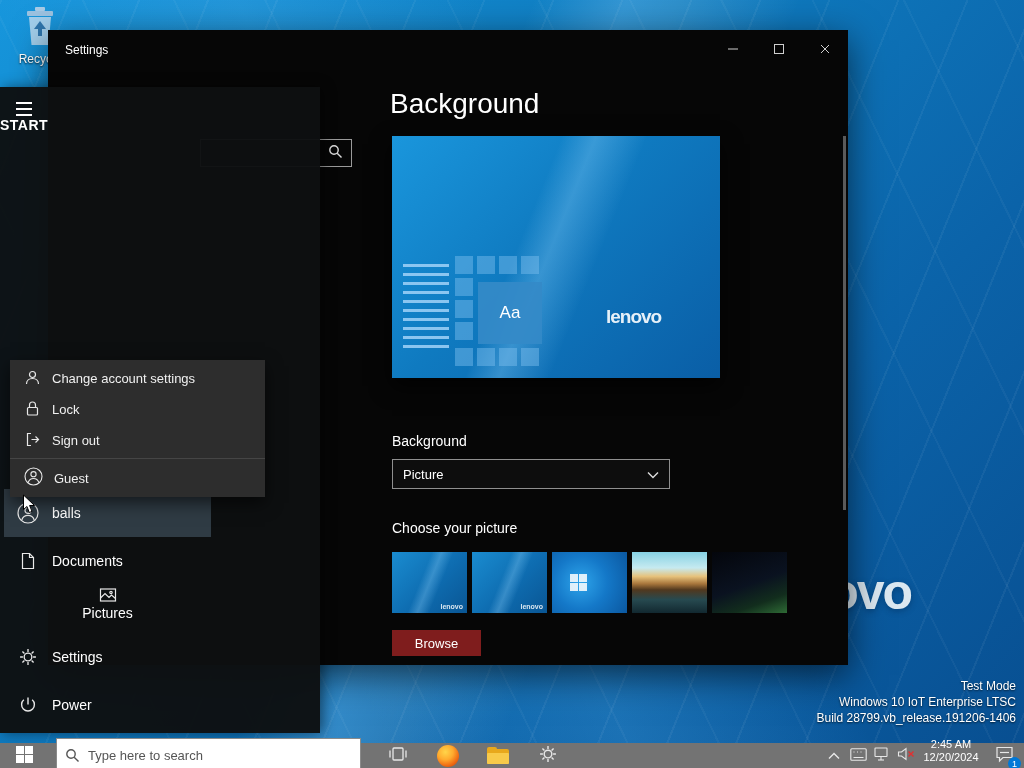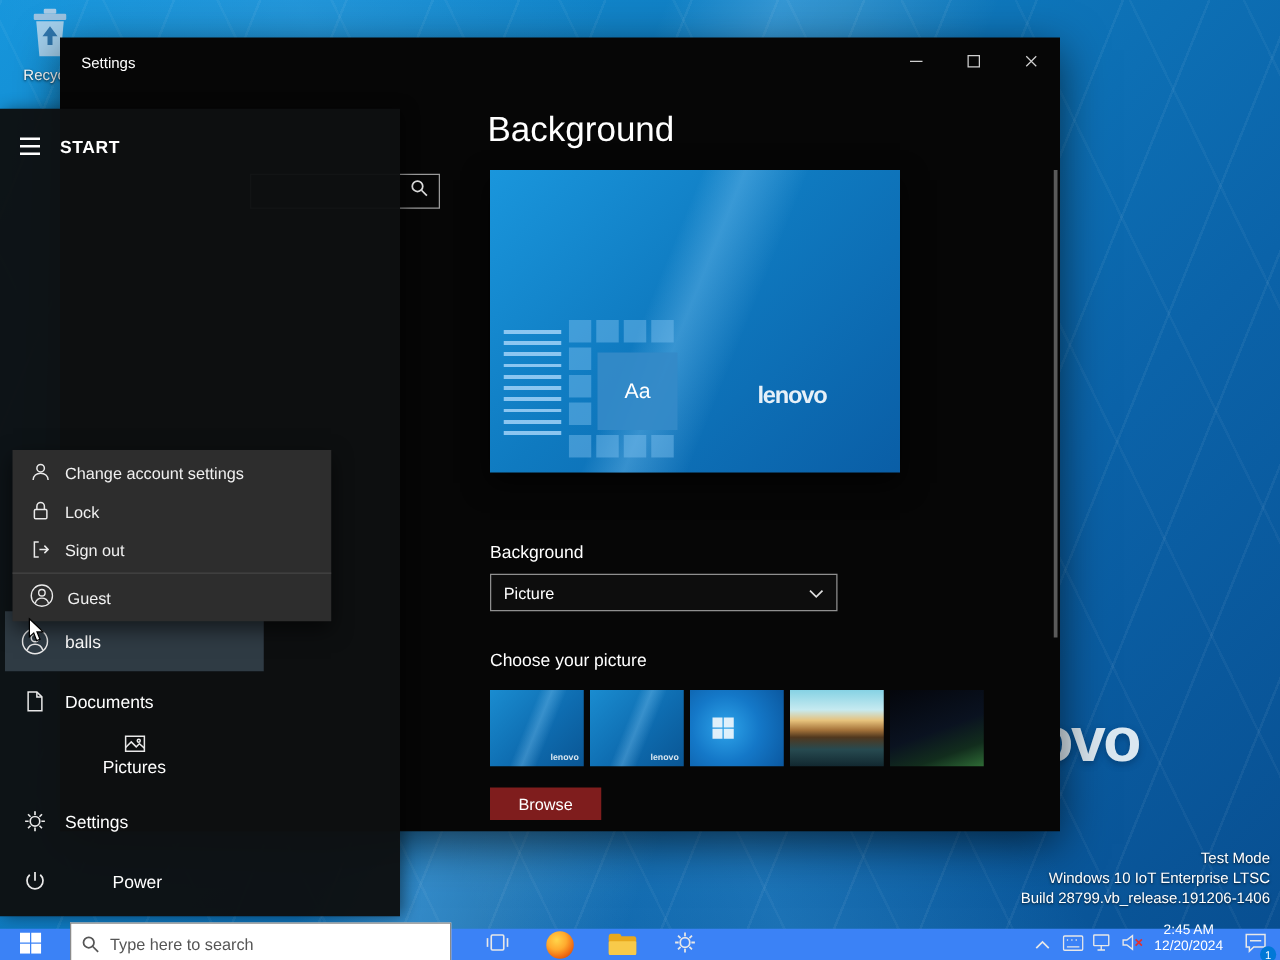--- a/index.html
+++ b/index.html
@@ -94,41 +94,41 @@
     background:#7f1d1d; border:none; color:#fff; font-size:13px; cursor:pointer;
     display:flex; align-items:center; justify-content:center; font-family:"Liberation Sans", sans-serif;
   }
   .scrollbar-thumb { position:absolute; right:2px; top:106px; width:3px; height:374px; background:#5a5a5a; cursor:pointer; }
 
   
   .start-menu {
     position:absolute; left:0; top:87px; width:320px; height:646px; z-index:3;
     background:rgba(13,15,17,0.97); color:#fff; box-shadow:3px 0 12px rgba(0,0,0,0.45);
   }
-  .start-header { position:absolute; top:14px; left:0; height:32px; display:flex; align-items:center; }
+  .start-header { position:absolute; top:14px; left:0; height:32px; display:flex; align-items:center;flex-direction:column; }
   .hamburger { width:48px; height:32px; display:flex; flex-direction:column; align-items:center; justify-content:center; gap:4px; background:transparent; border:none; cursor:pointer; }
   .hamburger i { display:block; width:16px; height:2px; background:#fff; }
   .start-title { font-size:14px; font-weight:bold; letter-spacing:0.5px; color:#fff; }
 
   .user-flyout {
     position:absolute; left:0; top:273px; width:255px; height:137px; z-index:2;
     background:#2d2d2d; box-shadow:0 6px 16px rgba(0,0,0,0.6); padding-top:3px;margin-left:10px;
   }
   .flyout-item { height:31px; display:flex; align-items:center; padding-left:14px; gap:11px; font-size:13px; color:#f0f0f0; cursor:pointer; }
   .flyout-divider { height:1px; background:#454545; margin:2px 0; }
   .flyout-guest { height:34px; }
 
   .menu-item { position:absolute; left:4px; width:207px; height:48px; display:flex; align-items:center; cursor:pointer; color:#fff; font-size:14px; }
   .menu-item .ico { width:48px; display:flex; align-items:center; justify-content:center; }
   .menu-item.selected { background:#2f3b44; }
 
   
   .taskbar {
     position:absolute; left:0; bottom:0; width:1024px; height:25px; z-index:5;
-    background:#3b82f6; display:flex; align-items:center;
+    background:#737373; display:flex; align-items:center;
   }
   .start-btn { width:48px; height:35px; display:flex; align-items:center; justify-content:center; background:transparent; border:none; cursor:pointer; }
   .task-search { width:305px; height:35px; margin-left:8px; background:#fff; border:1px solid #8a8a8a; display:flex; align-items:center; }
   .task-search input { flex:1; border:none; outline:none; font-size:13px; color:#333; font-family:"Liberation Sans", sans-serif; background:transparent; }
   .task-search input::placeholder { color:#555; }
   .task-icons { display:flex; margin-left:12px; }
   .task-icon { width:50px; height:35px; display:flex; align-items:center; justify-content:center; background:transparent; border:none; cursor:pointer; }
   .ff-circle { width:22px; height:22px; border-radius:50%;
     background:radial-gradient(circle at 38% 32%, #ffd54a 0%, #ffab2e 38%, #f06a12 68%, #b23d08 100%); }
   .folder { position:relative; width:22px; height:17px; }
@@ -350,21 +350,21 @@
     <div class="menu-item" style="top:546px;">
       <span class="ico">
         <svg width="20" height="20" viewBox="0 0 24 24" fill="none" stroke="#e8e8e8" stroke-width="1.6">
           <circle cx="12" cy="12" r="4.6"></circle>
           <path d="M12 2.5 v3.4 M12 18.1 v3.4 M2.5 12 h3.4 M18.1 12 h3.4 M5.3 5.3 l2.4 2.4 M16.3 16.3 l2.4 2.4 M18.7 5.3 l-2.4 2.4 M7.7 16.3 l-2.4 2.4"></path>
         </svg>
       </span>
       <span>Settings</span>
     </div>
 
-    <div class="menu-item" style="top:594px;gap:38px;">
+    <div class="menu-item" style="top:594px;">
       <span class="ico">
         <svg width="20" height="20" viewBox="0 0 20 20" fill="none" stroke="#e8e8e8" stroke-width="1.4">
           <path d="M10 2.5 v7"></path>
             <path d="M5.8 4.8 a6.4 6.4 0 1 0 8.4 0"></path>
         </svg>
       </span>
       <span>Power</span>
     </div>
   </div>
 

